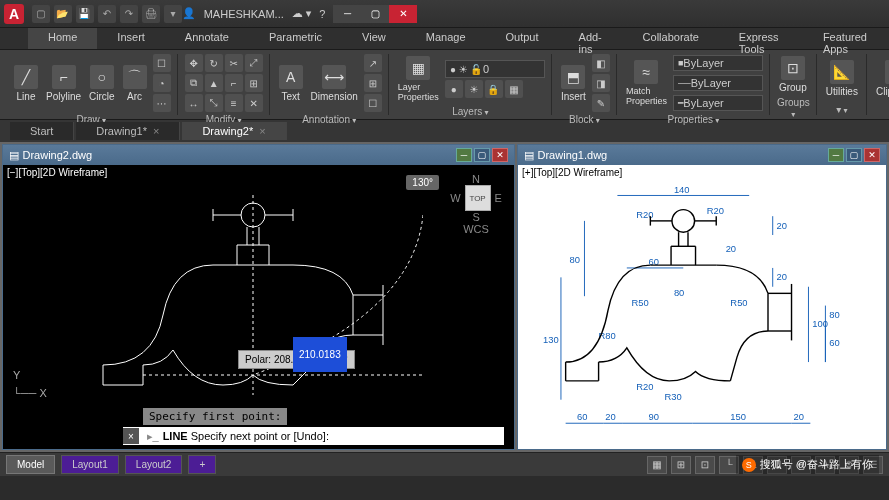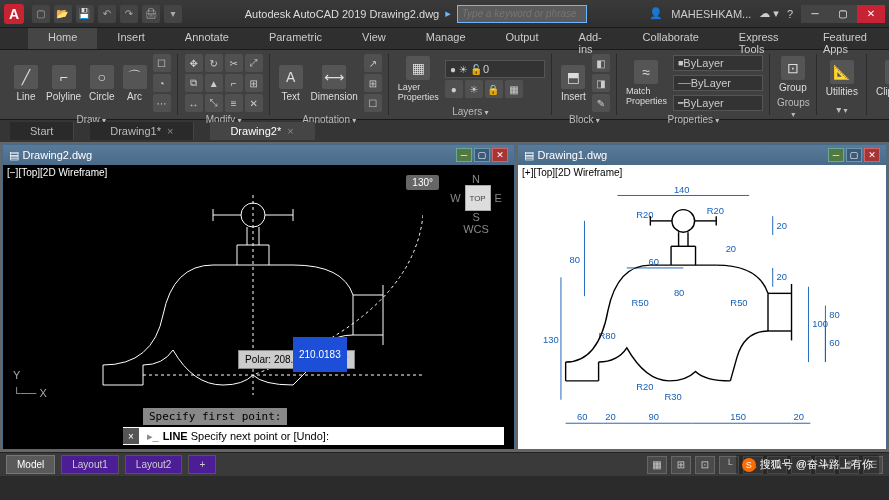--- a/index.html
+++ b/index.html
@@ -26,21 +26,21 @@
 .panel-title{font-size:10px;color:#bbb;text-align:center;padding-top:2px}
 .panel-title::after{content:" ▾";font-size:8px}
 .big-btn{display:flex;flex-direction:column;align-items:center;gap:2px;padding:2px;cursor:pointer}
 .big-btn .ico{width:24px;height:24px;background:#555;border-radius:2px;display:flex;align-items:center;justify-content:center;font-size:14px;color:#ddd}
 .big-btn .lbl{font-size:10px;color:#ddd}
 .small-grid{display:grid;grid-template-columns:repeat(4,18px);gap:2px}
 .small-btn{width:18px;height:18px;background:#505050;border-radius:2px;display:flex;align-items:center;justify-content:center;font-size:10px;color:#ccc;cursor:pointer}
 .small-col{display:flex;flex-direction:column;gap:2px}
 .layer-dd{width:100px;height:18px;background:#333;border:1px solid #555;color:#ccc;padding:0 4px;font-size:10px;display:flex;align-items:center}
 .prop-dd{width:90px;height:16px;background:#333;border:1px solid #555;color:#ccc;padding:0 4px;font-size:9px;display:flex;align-items:center;margin:1px 0}
-.filetabs{height:22px;background:#353535;display:flex;align-items:center;padding-left:10px;gap:16px}
+.filetabs{height:22px;background:#353535;display:flex;align-items:center;padding-left:10px;gap:2px}
 .filetab{padding:3px 20px;background:#2a2a2a;color:#bbb;font-size:10px;cursor:pointer;border-right:1px solid #444}
 .filetab.active{background:#454545;color:#fff}
 .filetab .x{margin-left:6px;color:#888}
 .workspace{height:310px;display:flex;background:#666;padding:2px;gap:2px}
 .doc-win{flex:1;display:flex;flex-direction:column;border:1px solid #4a6a8a}
 .doc-title{height:20px;background:linear-gradient(#5a7a9a,#4a6a8a);display:flex;align-items:center;padding:0 6px;color:#fff;font-size:11px}
 .doc-title .spacer{flex:1}
 .doc-wbtn{width:16px;height:14px;margin-left:2px;display:flex;align-items:center;justify-content:center;font-size:9px;cursor:pointer}
 .doc-min{background:#527942;border:1px solid #6a9}.doc-max{background:#3a5a7a;border:1px solid #69a}.doc-close{background:#a33;border:1px solid #c66}
 .viewport{flex:1;position:relative;overflow:hidden}
@@ -81,25 +81,20 @@
 <div class="titlebar">
   <div class="app-a">A</div>
   <div class="qat">
     <div class="qat-btn">▢</div>
     <div class="qat-btn">📂</div>
     <div class="qat-btn">💾</div>
     <div class="qat-btn">↶</div>
     <div class="qat-btn">↷</div>
     <div class="qat-btn">🖨</div>
     <div class="qat-btn">▾</div>
-  </div>
-  <div class="title-center">
-    <span>Autodesk AutoCAD 2019   Drawing2.dwg</span>
-    <span class="help-arrow">▸</span>
-    <input class="search-box" placeholder="Type a keyword or phrase" style="">
   </div>
   <div class="user-area">
     <span>👤</span>
     <span>MAHESHKAM...</span>
     <span>☁ ▾</span>
     <span>?</span>
   </div>
   <div class="win-btns">
     <div class="win-btn win-min">─</div>
     <div class="win-btn win-max">▢</div>

